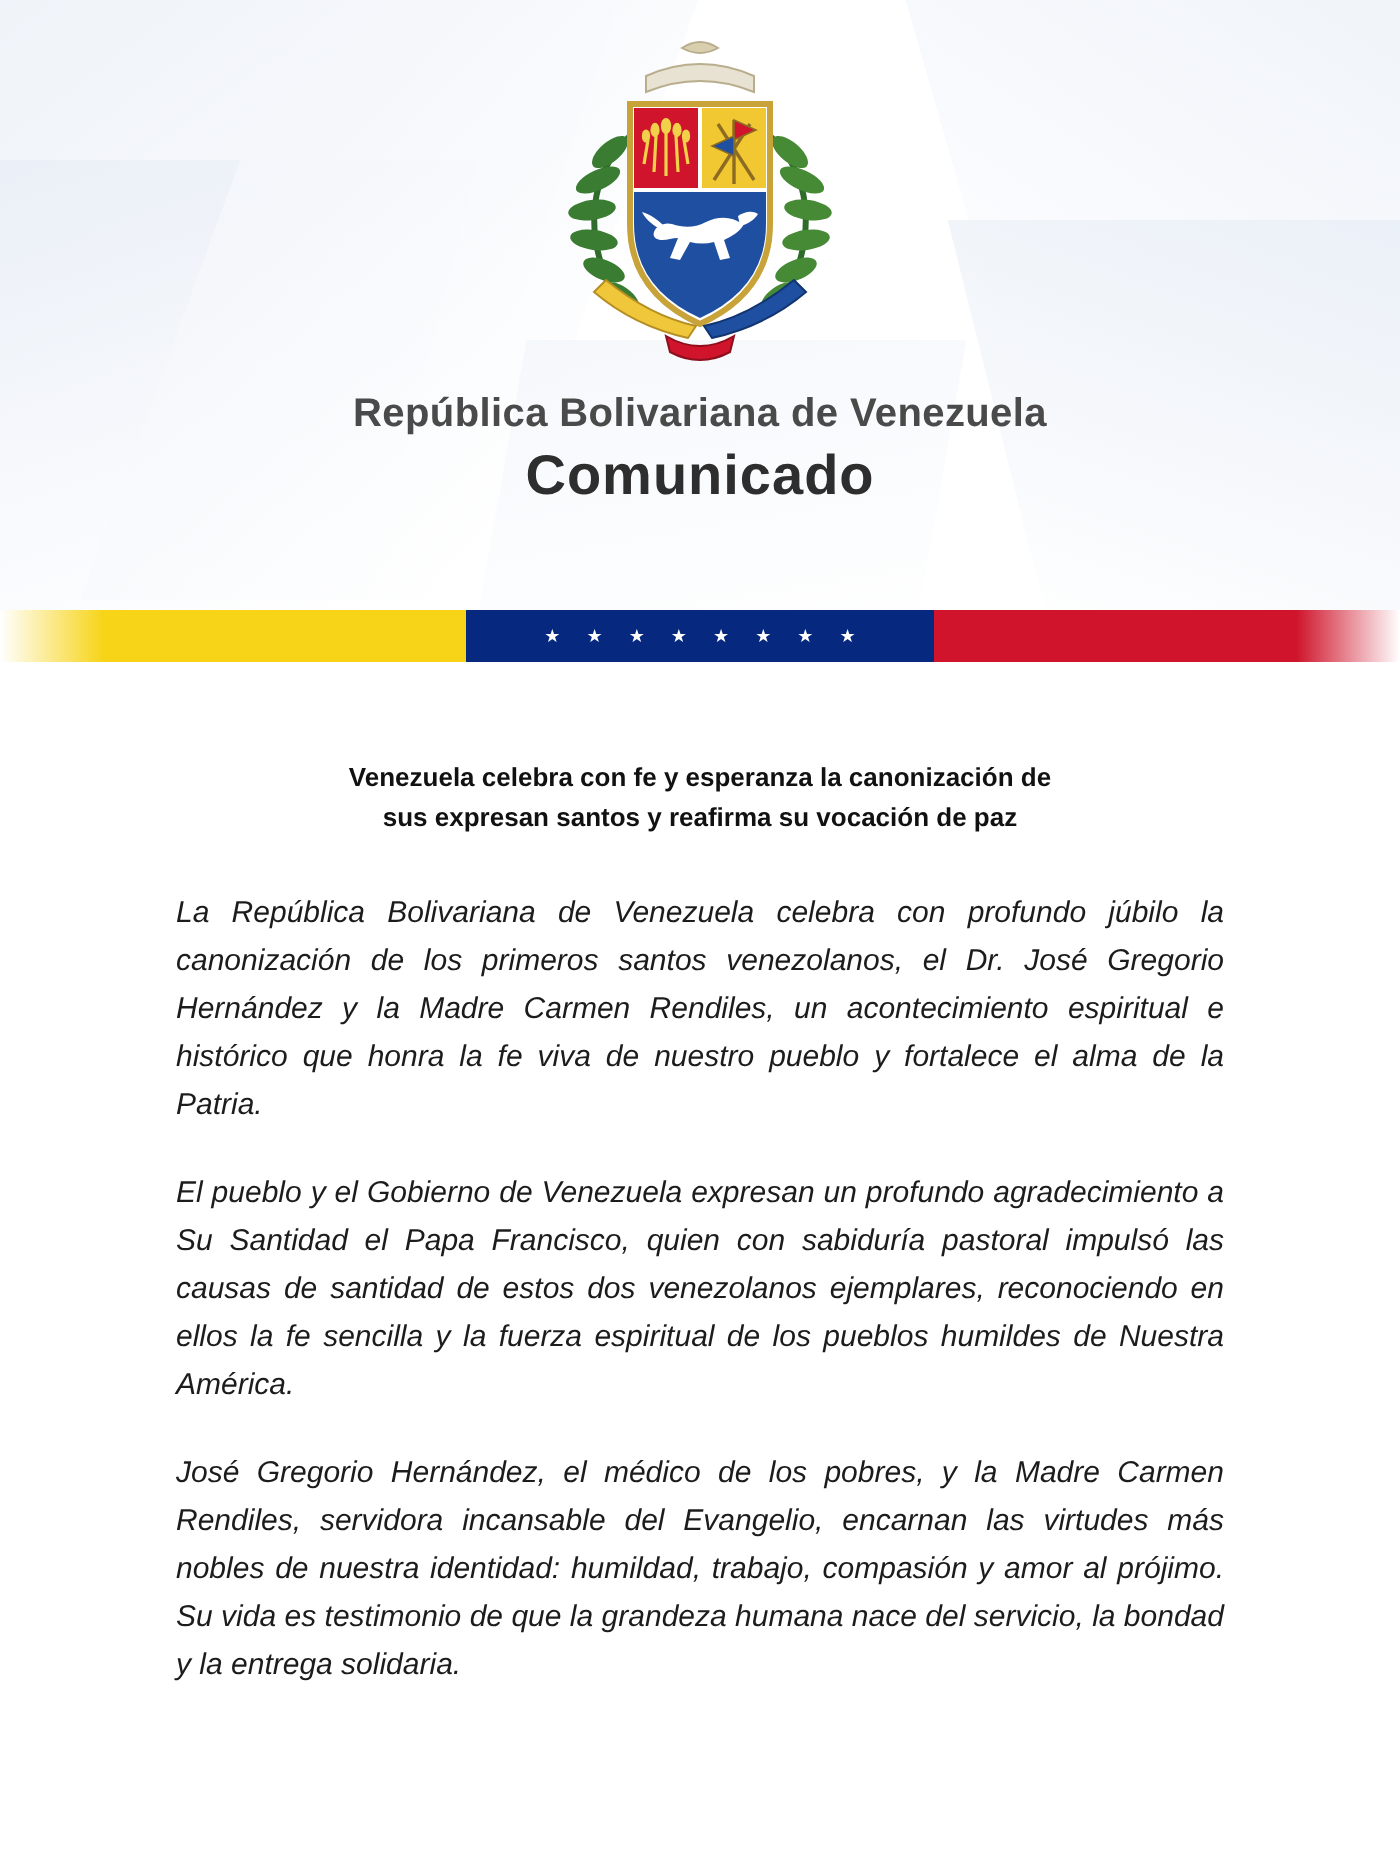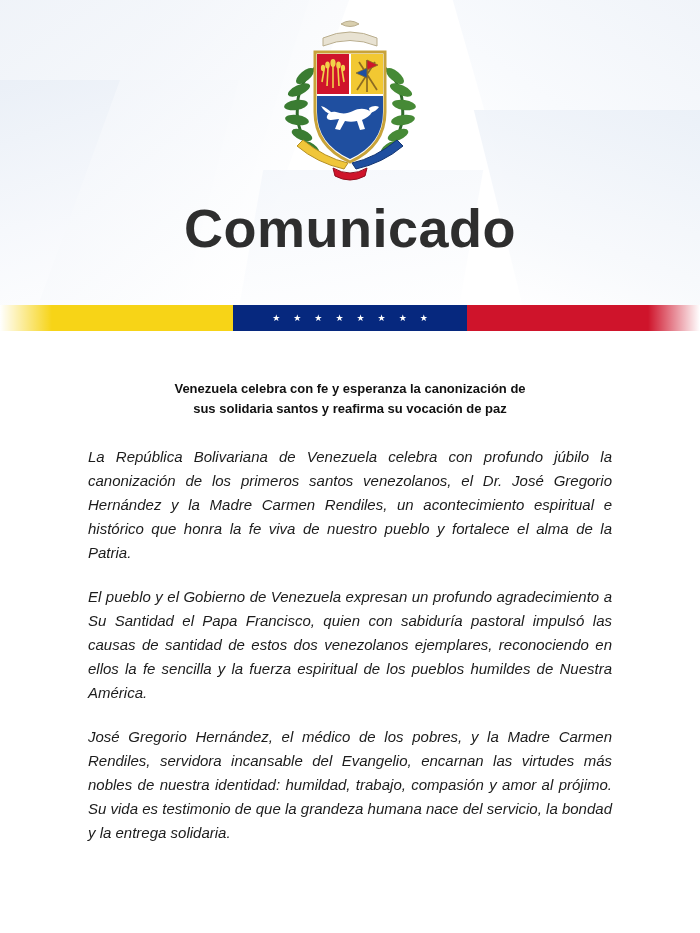--- a/index.html
+++ b/index.html
@@ -84,21 +84,21 @@
     text-align: center;
   }
   .country-line {
     font-size: 20px;
     font-weight: bold;
     color: #4a4a4a;
     letter-spacing: .2px;
   }
   .doc-title {
     margin-top: 4px;
-    font-size: 54px;
+    font-size: 28px;
     font-weight: bold;
     color: #2e2e2e;
     letter-spacing: .5px;
     line-height: 1.05;
   }
 
   
   .flagbar {
     position: relative;
     width: 700px;
@@ -232,20 +232,21 @@
         <path d="M86 99 c-4 -2 -8 -5 -10 -9 c4 1 8 4 11 7 z"></path>
       </g>
 
       <path d="M58 124 Q80 142 103 147 L99 153 Q72 147 52 130 Z" fill="#f0c63a" stroke="#b58f22" stroke-width="1"></path>
       <path d="M152 124 Q130 142 107 147 L111 153 Q138 147 158 130 Z" fill="#1f4fa0" stroke="#123470" stroke-width="1"></path>
       <path d="M88 152 Q105 162 122 152 L120 160 Q105 168 90 160 Z" fill="#cf142b" stroke="#8d0e1d" stroke-width="1"></path>
     </svg>
   </div>
 
   <div class="title-block">
+    <div class="country-line">República Bolivariana de Venezuela</div>
     <div class="doc-title">Comunicado</div>
   </div>
 </div>
 
 <div class="flagbar">
   <div class="band yellow"></div>
   <div class="band blue">
     <div class="stars">
       <span>★</span>
       <span>★</span>
@@ -258,19 +259,19 @@
     </div>
   </div>
   <div class="band red"></div>
   <div class="bar-fade-left"></div>
   <div class="bar-fade-right"></div>
 </div>
 
 <div class="content">
   <h1 class="headline">
     <span>Venezuela celebra con fe y esperanza la canonización de</span><br>
-    <span>sus solidaria santos y reafirma su vocación de paz</span>
+    <span>sus expresan santos y reafirma su vocación de paz</span>
   </h1>
 
   <p class="para">La República Bolivariana de Venezuela celebra con profundo júbilo la canonización de los primeros santos venezolanos, el Dr. José Gregorio Hernández y la Madre Carmen Rendiles, un acontecimiento espiritual e histórico que honra la fe viva de nuestro pueblo y fortalece el alma de la Patria.</p>
   <p class="para">El pueblo y el Gobierno de Venezuela expresan un profundo agradecimiento a Su Santidad el Papa Francisco, quien con sabiduría pastoral impulsó las causas de santidad de estos dos venezolanos ejemplares, reconociendo en ellos la fe sencilla y la fuerza espiritual de los pueblos humildes de Nuestra América.</p>
   <p class="para">José Gregorio Hernández, el médico de los pobres, y la Madre Carmen Rendiles, servidora incansable del Evangelio, encarnan las virtudes más nobles de nuestra identidad: humildad, trabajo, compasión y amor al prójimo. Su vida es testimonio de que la grandeza humana nace del servicio, la bondad y la entrega solidaria.</p>
 </div>
 
 </body></html>

